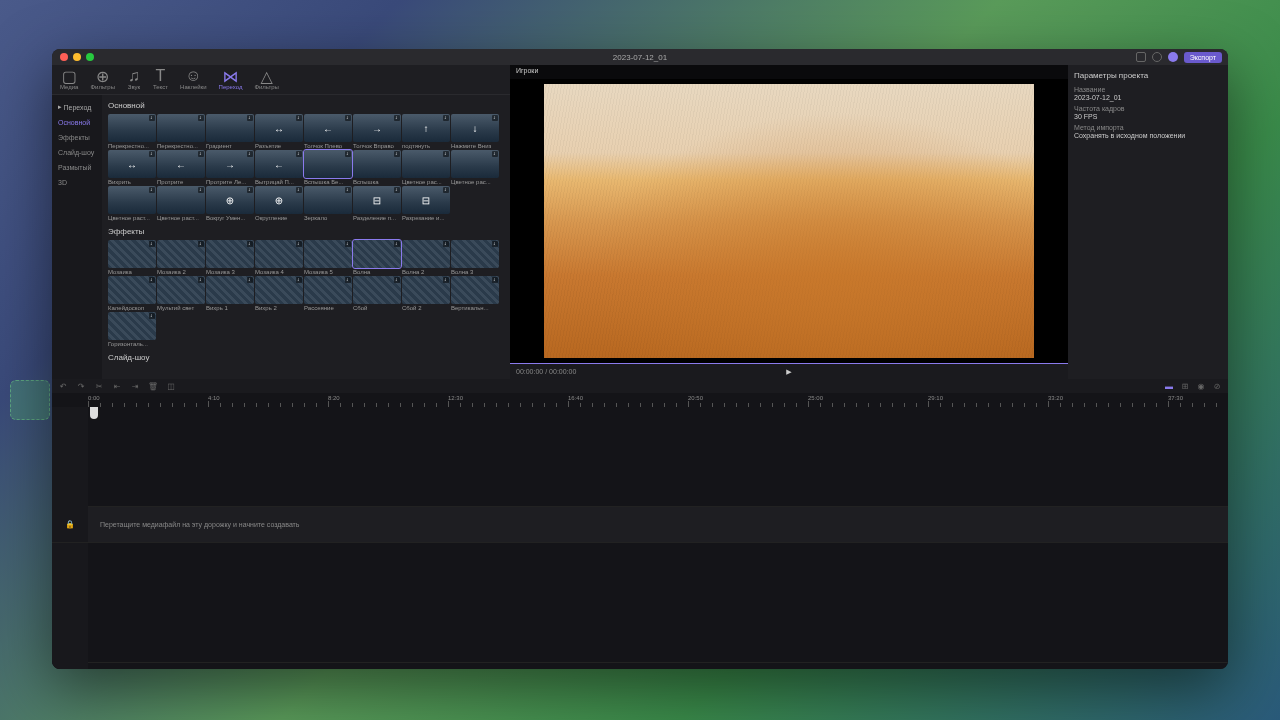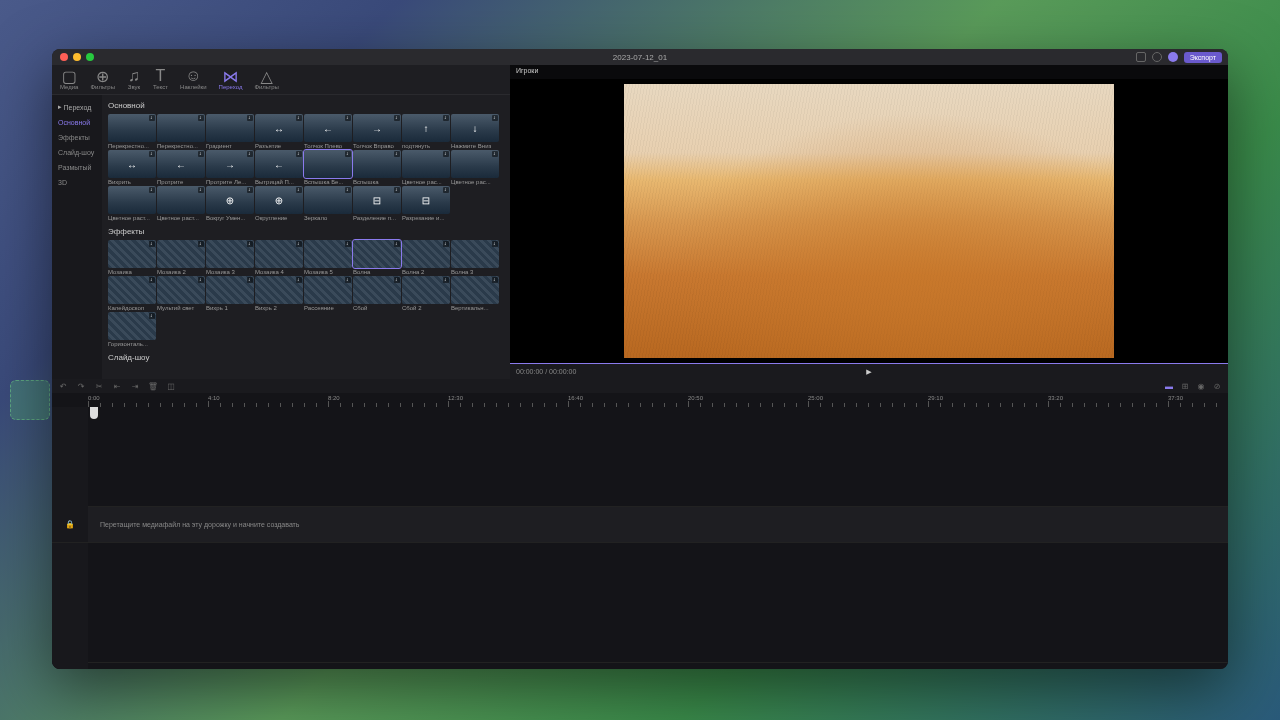--- a/index.html
+++ b/index.html
@@ -405,20 +405,29 @@
         <div class="preview-hdr">Игроки</div>
         <div class="preview-canvas">
           <div class="dune"></div>
         </div>
         <div class="preview-ctrl">
           <span><span>00:00:00</span> / <span>00:00:00</span></span>
           <span class="play">▶</span>
         </div>
       </div>
 
+      <div class="props">
+        <div class="props-title">Параметры проекта</div>
+        <div class="prop-label">Название</div>
+        <div class="prop-value">2023-07-12_01</div>
+        <div class="prop-label">Частота кадров</div>
+        <div class="prop-value">30 FPS</div>
+        <div class="prop-label">Метод импорта</div>
+        <div class="prop-value">Сохранять в исходном положении</div>
+      </div>
     </div>
 
     <div class="lower">
       <div class="tl-toolbar">
         <span class="tl-tool">↶</span>
         <span class="tl-tool">↷</span>
         <span class="tl-tool">✂</span>
         <span class="tl-tool">⇤</span>
         <span class="tl-tool">⇥</span>
         <span class="tl-tool">🗑</span>

